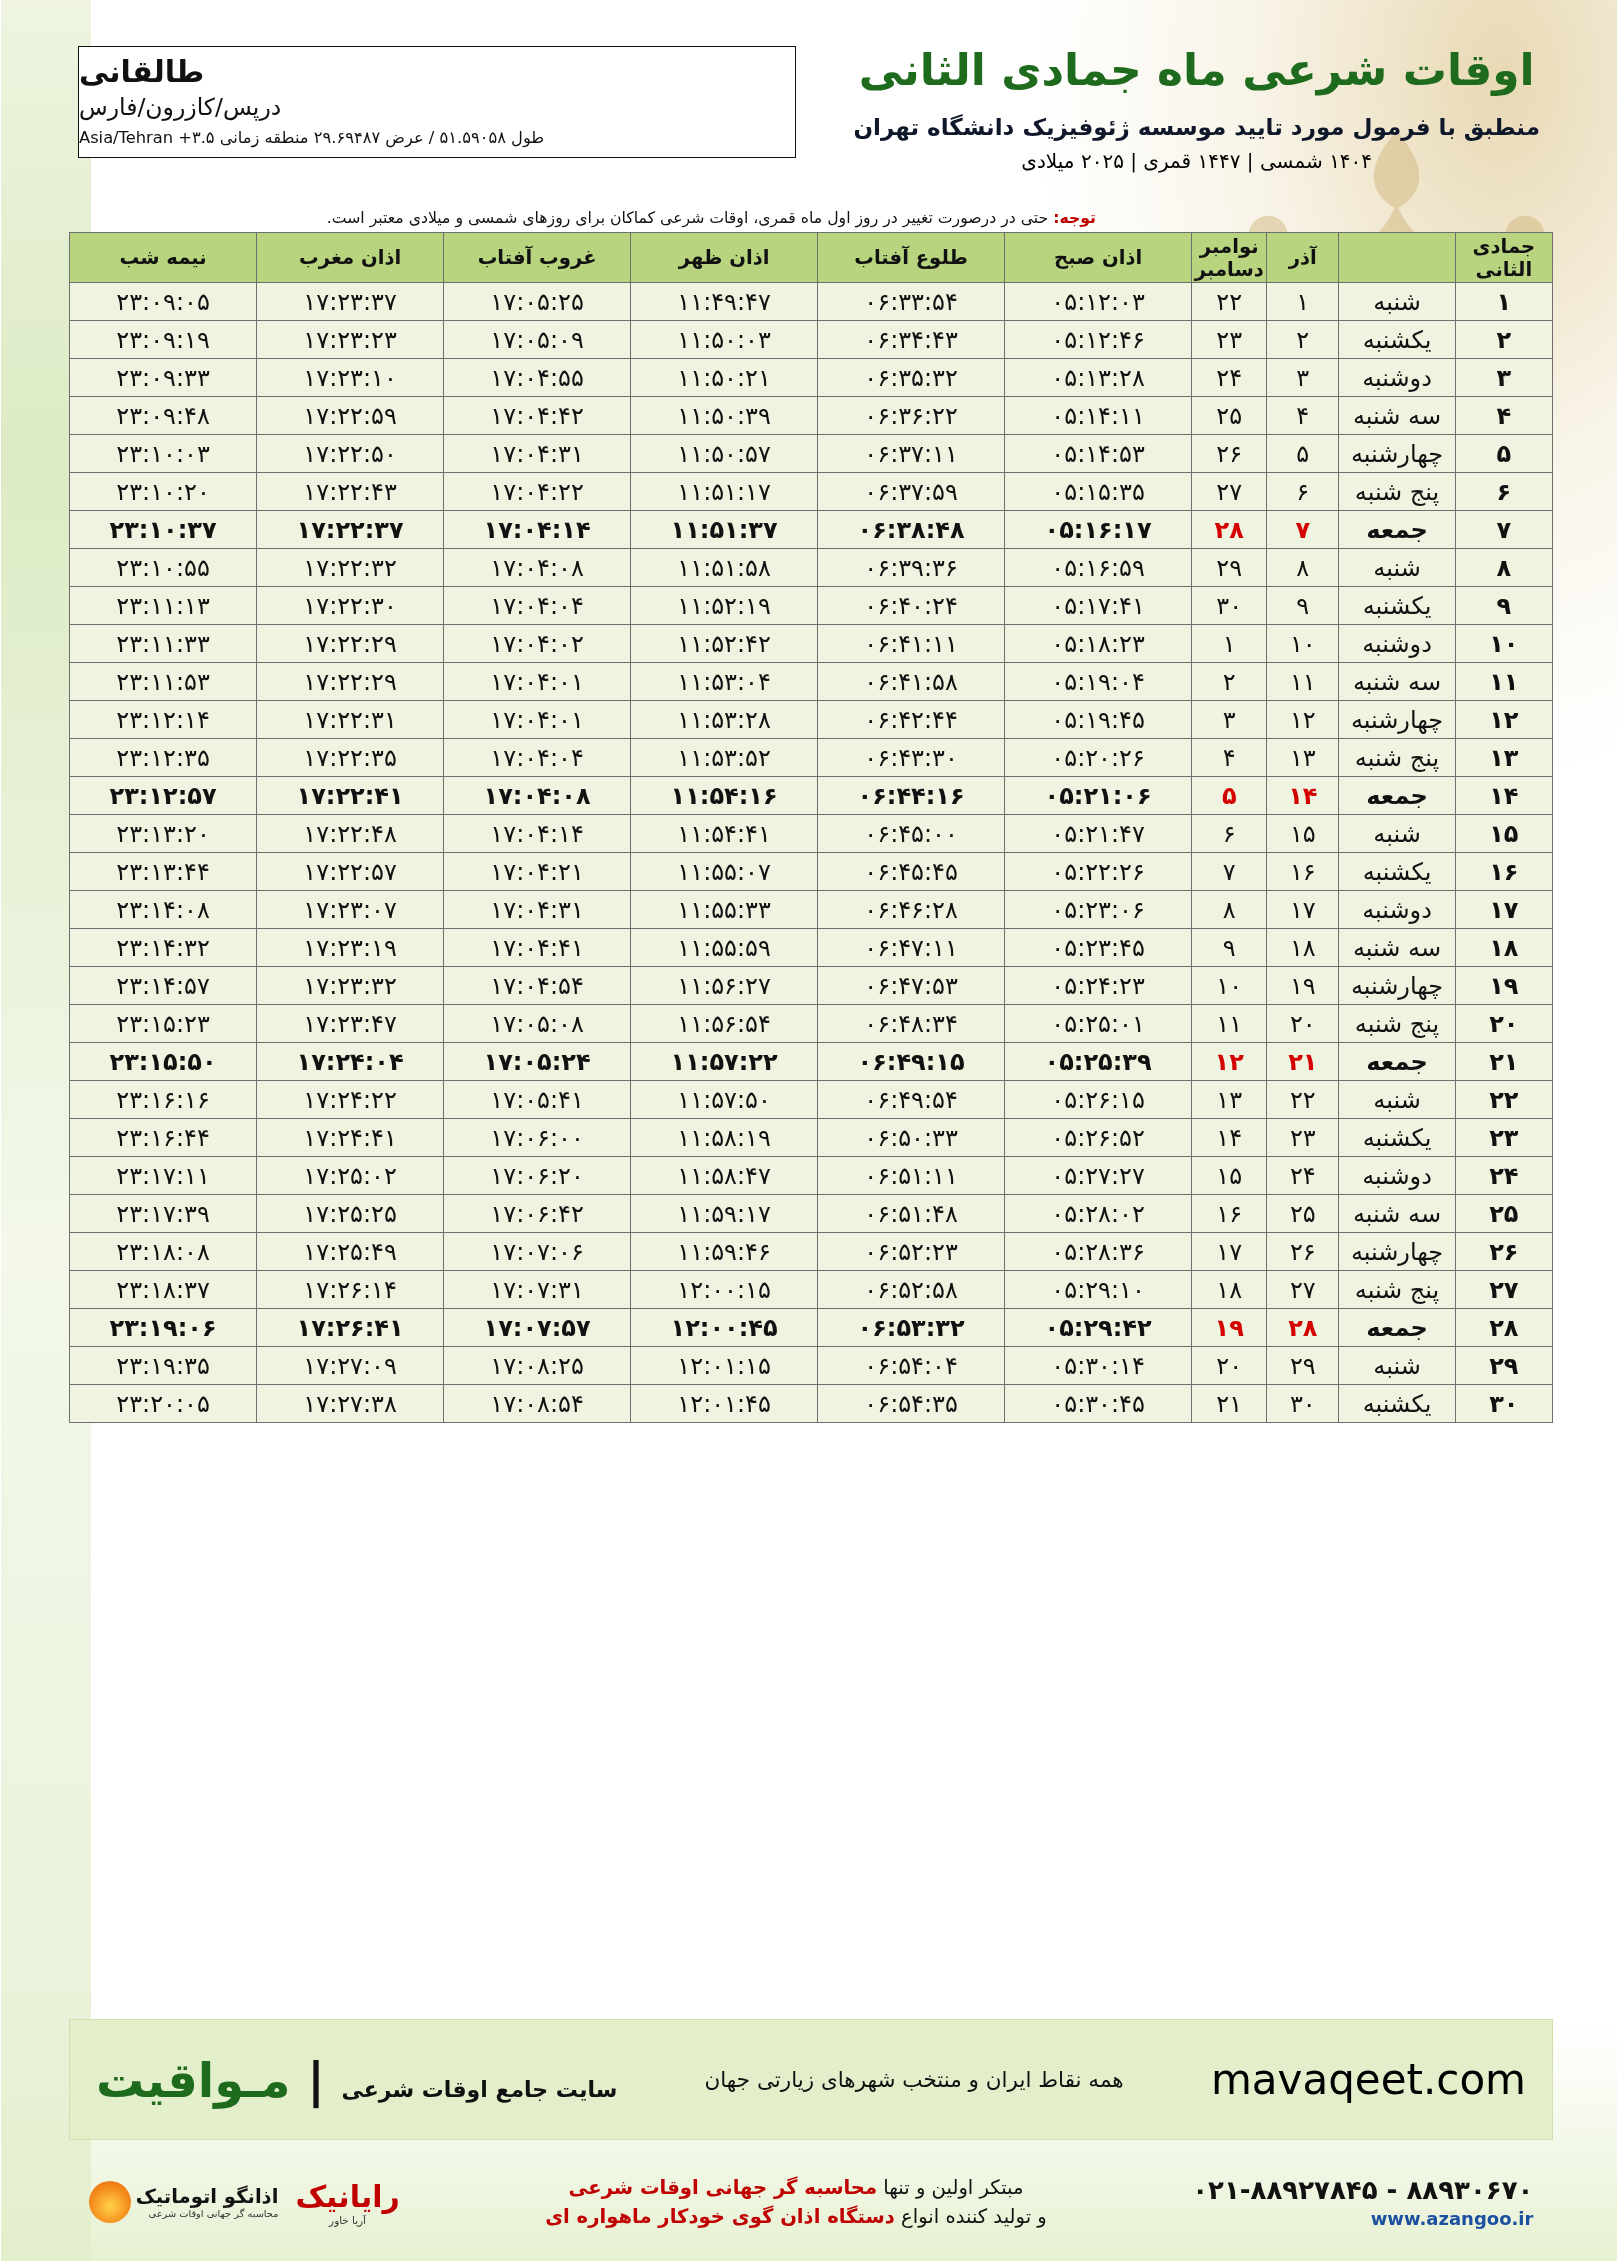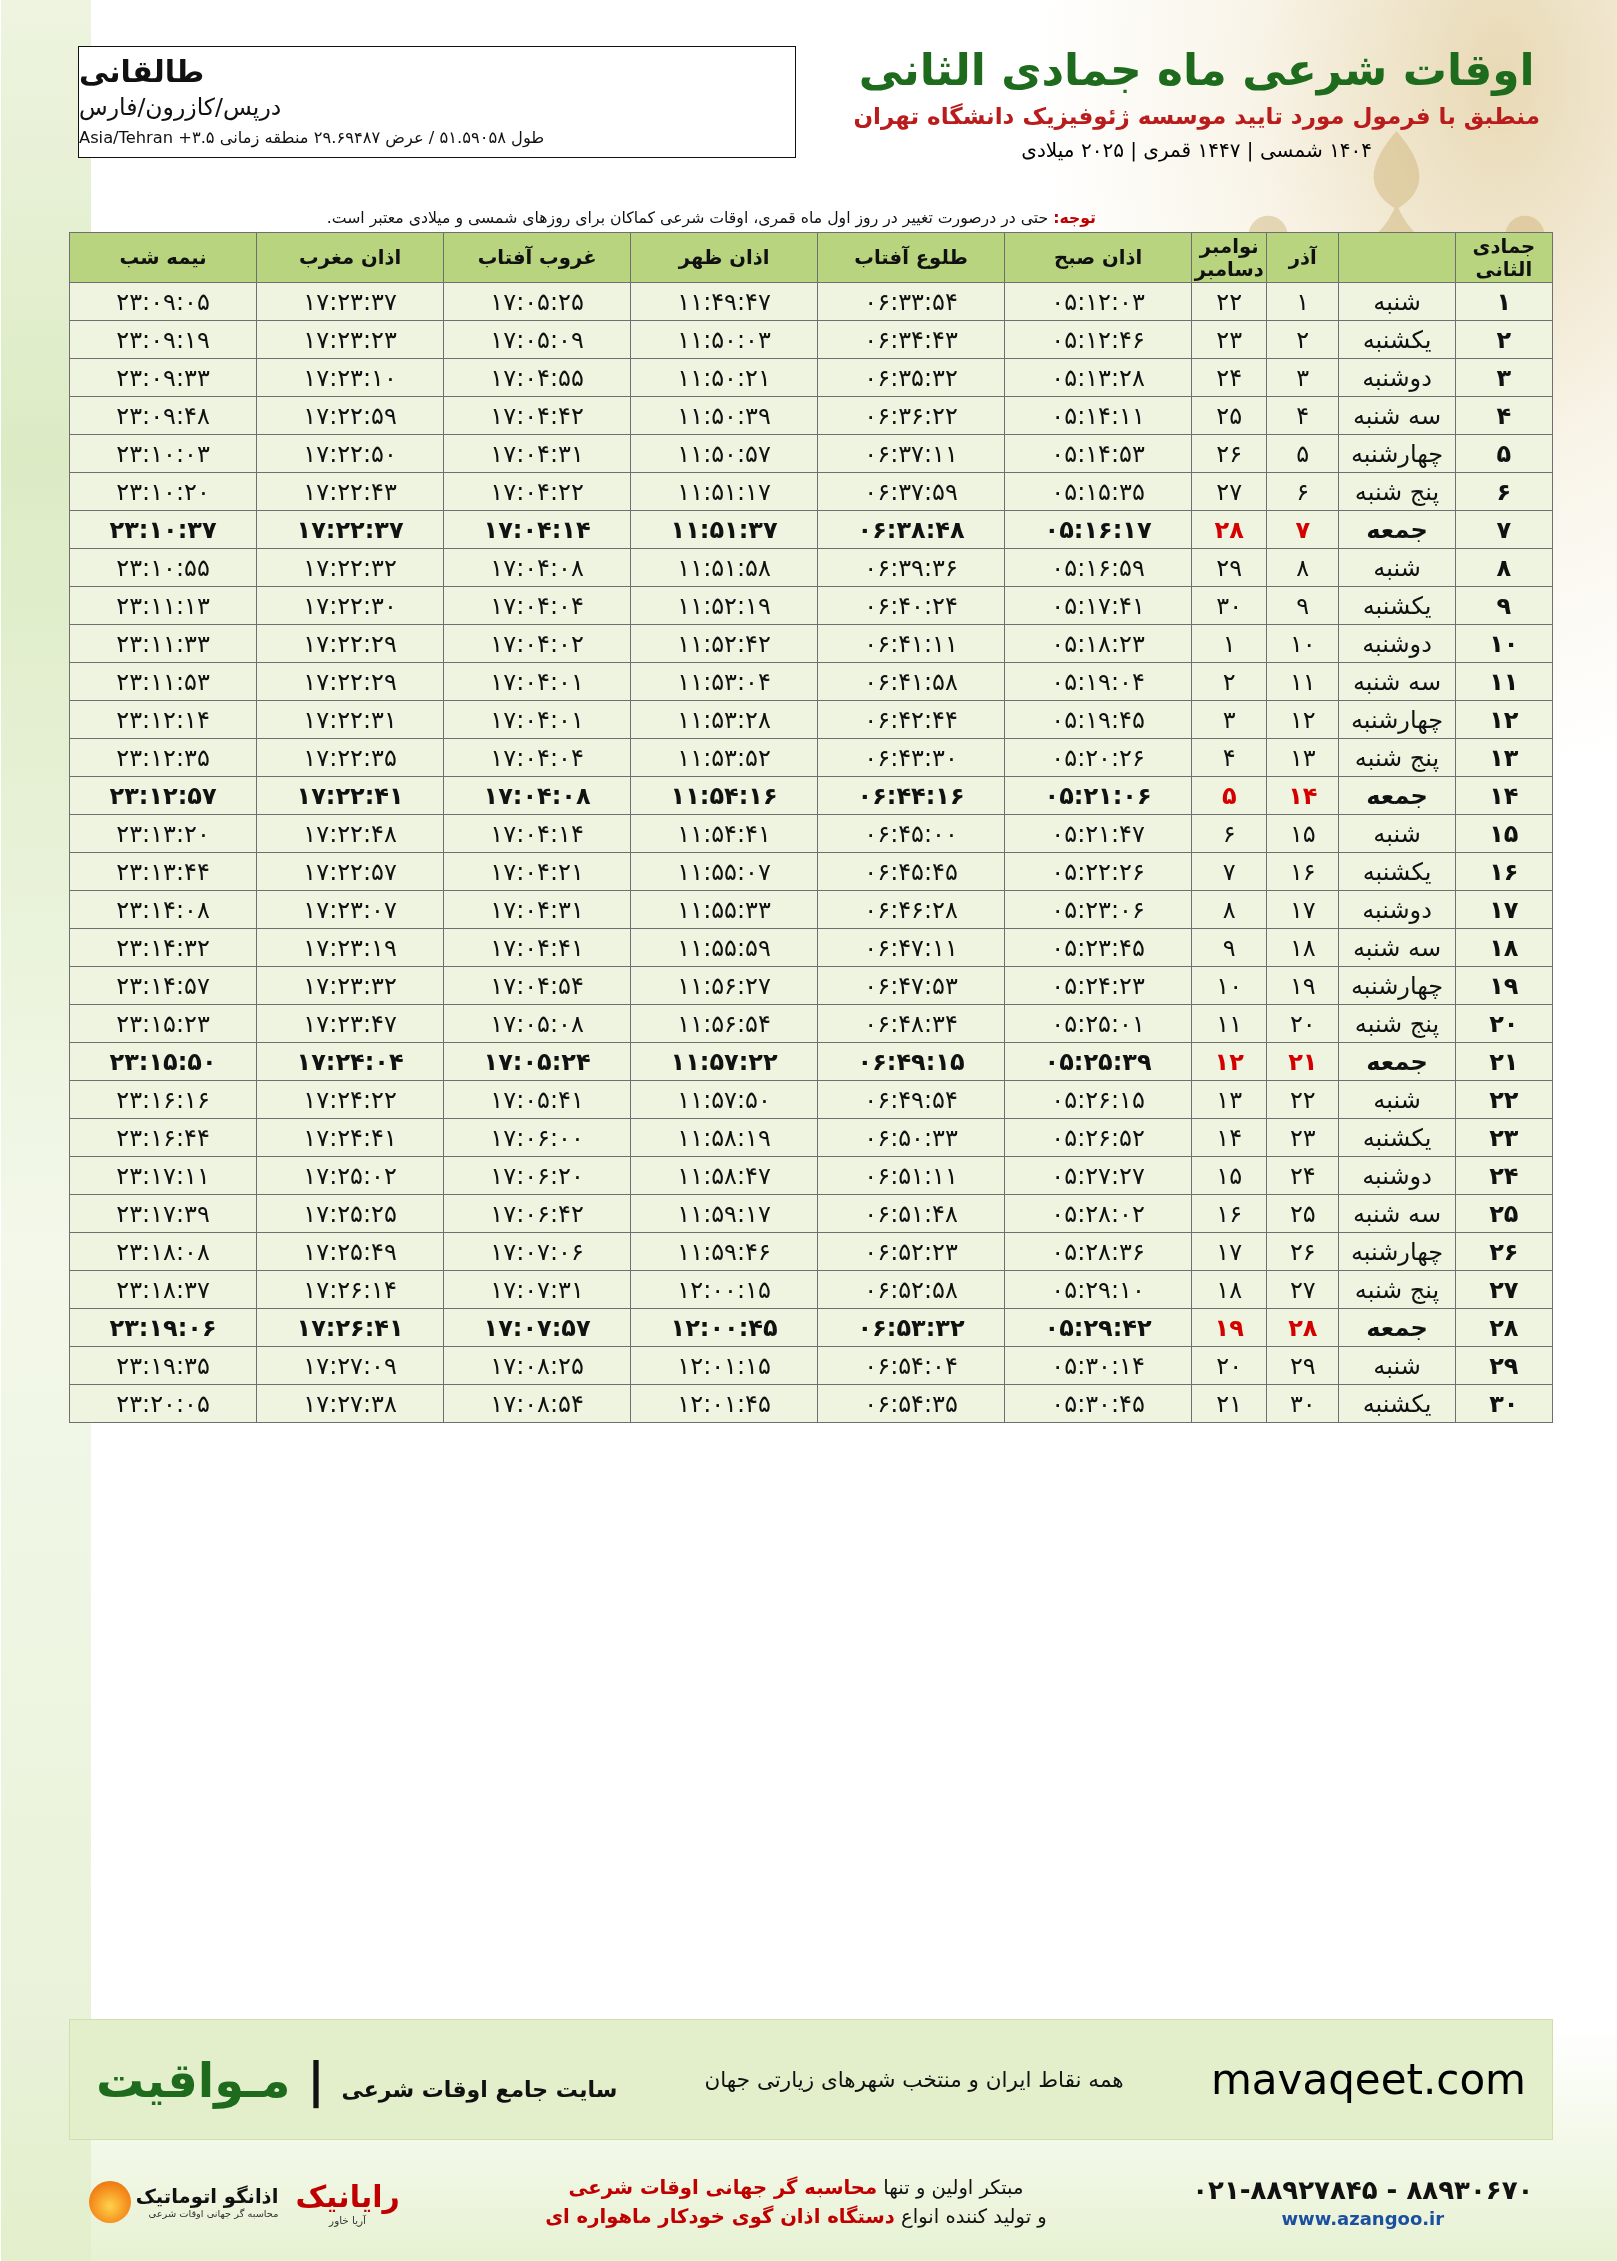--- a/index.html
+++ b/index.html
@@ -32,21 +32,21 @@
   }
   .page { position:relative; z-index:2; width:1618px; height:2261px; }
 
   
   .header { position:absolute; top:39px; left:0; width:1618px; height:170px; }
   .title-block { position:absolute; right:78px; top:6.5px; text-align:center; }
   .title-main {
     font-size:44px; font-weight:bold; color:#1e6b1e; letter-spacing:0px; line-height:1.1;
   }
   .title-sub {
-    font-size:23px; font-weight:bold; color:#b91c1c; margin-top:9px;
+    font-size:23px; font-weight:bold; color:#0f172a; margin-top:20px;
   }
   .title-dates {
     font-size:20px; color:#000000; margin-top:9px;
   }
 
   .loc-box {
     position:absolute; left:78px; top:6.5px; width:718px; border:1.3px solid #111;
     background:#ffffff; text-align:left; padding:6.5px 0 10.4px 0;
   }
   .loc-name { font-size:30px; font-weight:bold; color:#111; line-height:1.25; }
@@ -115,21 +115,21 @@
     font-size:21.5px; color:#111; direction:rtl; white-space:nowrap;
   }
   .brand-en {
     font-size:42px; font-weight:normal; color:#000000; direction:ltr; white-space:nowrap;
   }
 
   .footer-bottom {
     position:absolute; left:69px; top:2153px; width:1484px; height:98px;
     display:flex; align-items:center; justify-content:space-between; padding:0 19.6px;
   }
-  .phones { direction:ltr; text-align:center; }
+  .phones { direction:ltr; text-align:right; }
   .phones .ph { font-size:26px; font-weight:bold; color:#111; }
   .phones .site { font-size:18px; font-weight:bold; color:#1b4fa0; margin-top:3.9px;}
   .footer-mid { text-align:center; direction:rtl; }
   .footer-mid .l1 { font-size:19.6px; color:#111; }
   .footer-mid .l1 .red { color:#c00000; font-weight:bold; }
   .footer-mid .l2 { font-size:19.6px; color:#111; margin-top:5.2px;}
   .footer-mid .l2 .red { color:#c00000; font-weight:bold; }
   .logos { display:flex; align-items:center; gap:17px; }
   .logo-rayaneik {
     direction:rtl; text-align:center;

